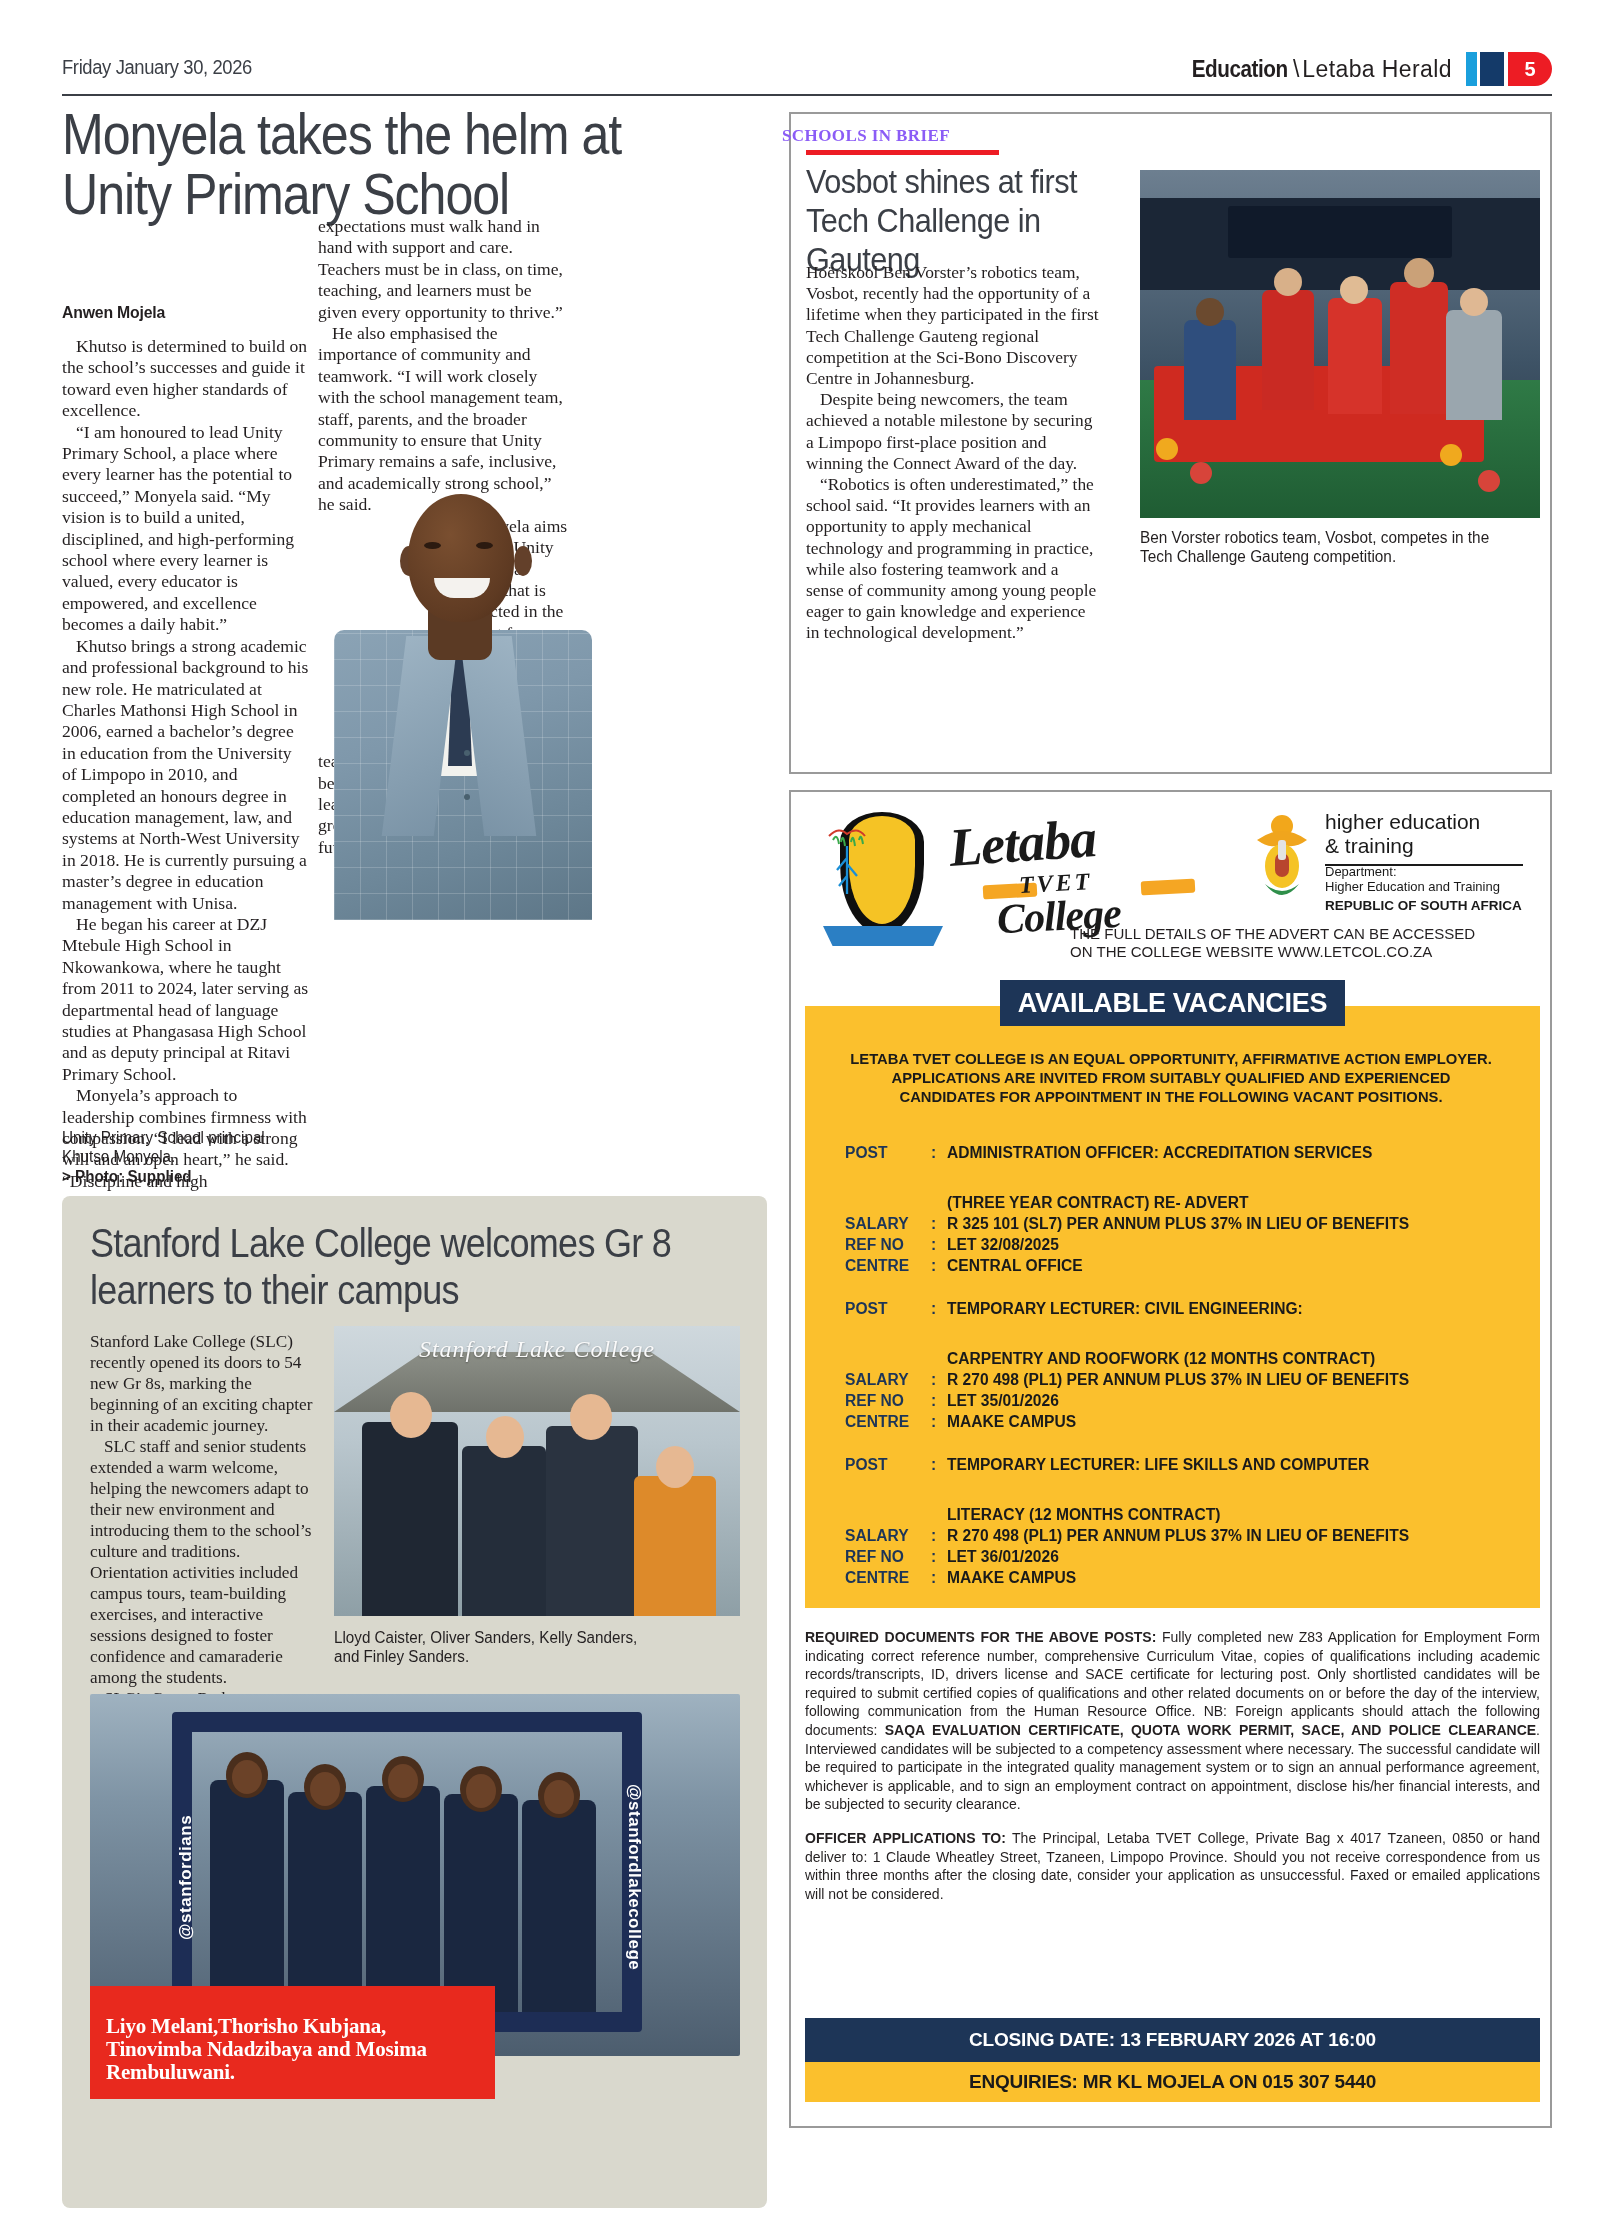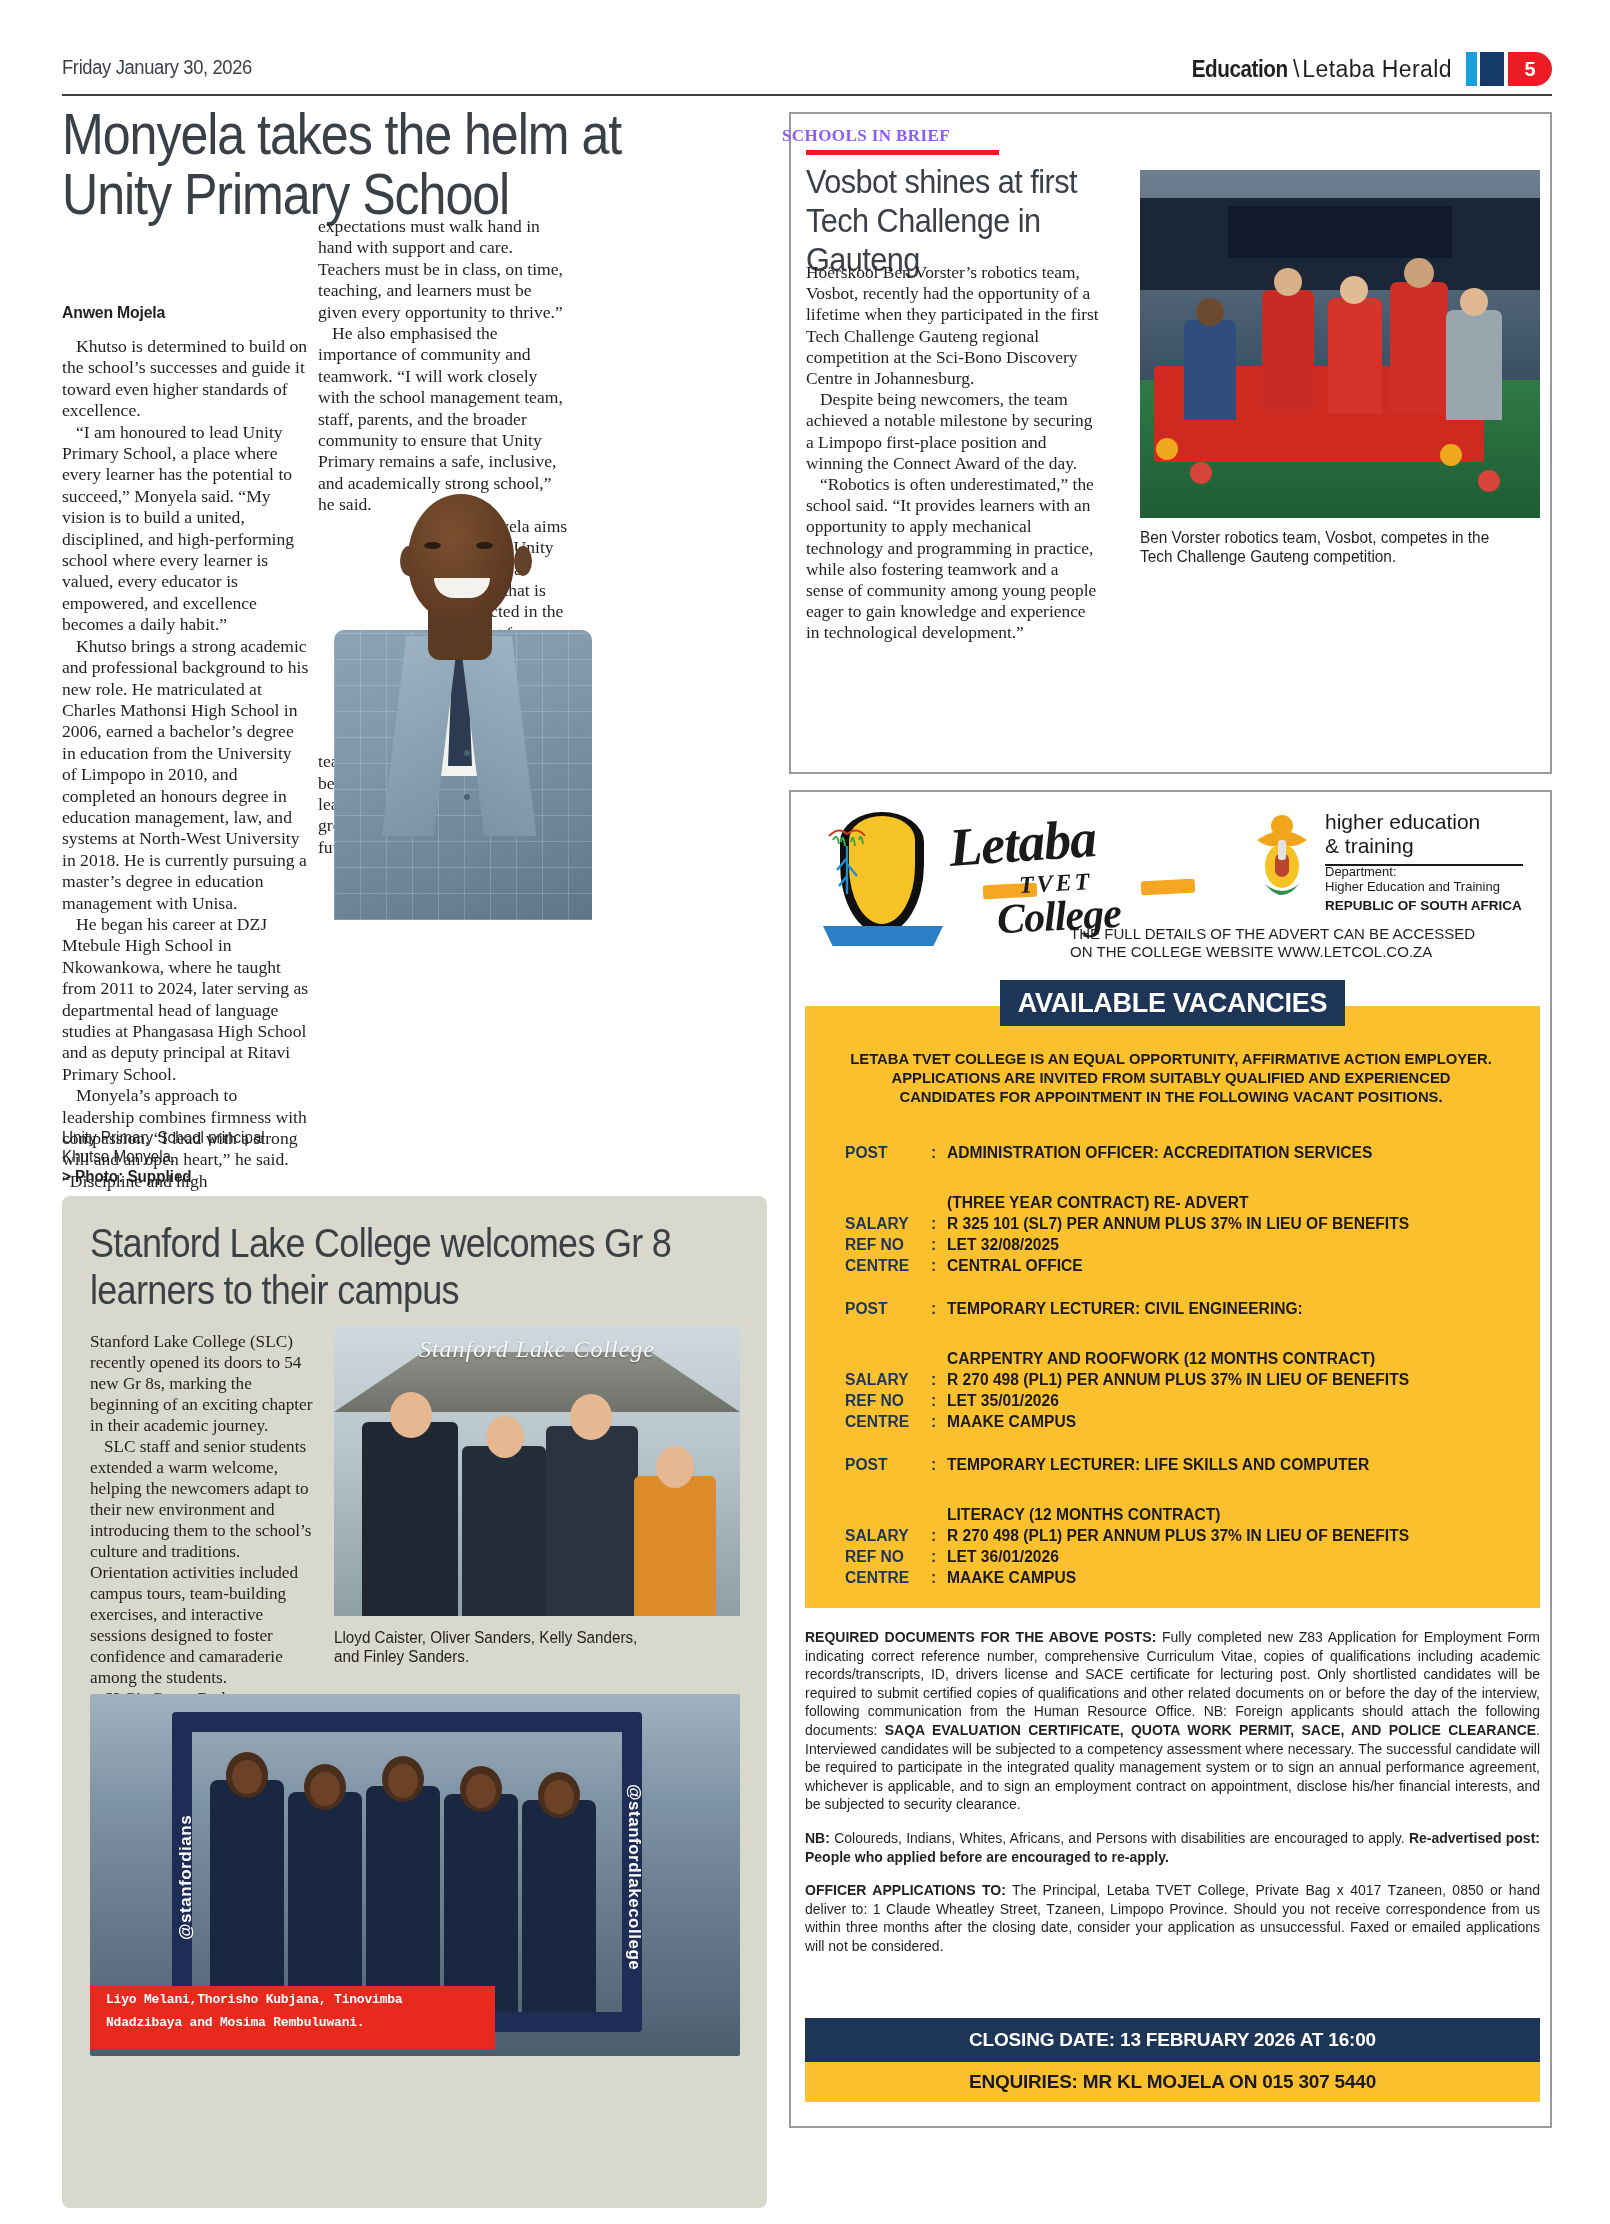--- a/index.html
+++ b/index.html
@@ -192,23 +192,23 @@
     color: #fff; font-family: "Liberation Sans", sans-serif; font-weight: bold; font-size: 17px;
     writing-mode: vertical-rl; text-align: center; letter-spacing: 0.5px;
   }
   .slc2-hL { left: 86px; transform: rotate(180deg); }
   .slc2-hR { left: 520px; }
   .st { position: absolute; border-radius: 8px 8px 0 0; background: #1a2740; }
   .st-h { position: absolute; border-radius: 50%; background: #4a2e1c; }
   .st-f { position: absolute; border-radius: 50%; background: #6b4228; }
   .slc-redcap {
     position: absolute; left: 28px; top: 790px; width: 405px;
-    background: #e8291e; color: #fff; padding: 2px 16px 15px 16px;
-    font-family: Liberation Mono, monospace; font-weight: bold;
-    font-size: 13px; line-height: 23px; letter-spacing: -0.2px;
+    background: #e8291e; color: #fff; padding: 29px 16px 15px 16px;
+    font-family: Liberation Serif, serif; font-weight: bold;
+    font-size: 21px; line-height: 23px; letter-spacing: -0.2px;
   }
   .vrule-b { position: absolute; left: 789px; top: 1222px; width: 2px; height: 905px; background: #9a9a9a; }
   .box-brief { position: absolute; left: 789px; top: 112px; width: 763px; height: 662px; border: 2px solid #9a9a9a; border-left: 2px solid #9a9a9a; }
 
   
   .sib-label {
     position: absolute; left: 782px; top: 126px;
     font-family: Liberation Serif, serif; font-weight: bold; font-size: 17px;
     letter-spacing: 0.4px; color: #8b5cf6;
   }
@@ -586,20 +586,19 @@
       <div class="prow">
           <span class="pk">CENTRE</span>
           <span class="pc">:</span>
           <span class="pv">MAAKE CAMPUS</span>
         </div>
     </div>
   </div>
 
   <div class="ad-fine">
     <p><b>REQUIRED DOCUMENTS FOR THE ABOVE POSTS:</b><span> Fully completed new Z83 Application for Employment Form indicating correct reference number, comprehensive Curriculum Vitae, copies of qualifications including academic records/transcripts, ID, drivers license and SACE certificate for lecturing post. Only shortlisted candidates will be required to submit certified copies of qualifications and other related documents on or before the day of the interview, following communication from the Human Resource Office. NB: Foreign applicants should attach the following documents: </span><b>SAQA EVALUATION CERTIFICATE, QUOTA WORK PERMIT, SACE, AND POLICE CLEARANCE</b><span>. Interviewed candidates will be subjected to a competency assessment where necessary. The successful candidate will be required to participate in the integrated quality management system or to sign an annual performance agreement, whichever is applicable, and to sign an employment contract on appointment, disclose his/her financial interests, and be subjected to security clearance.</span></p>
-    <p><b>NB:</b><span> Coloureds, Indians, Whites, Africans, and Persons with disabilities are encouraged to apply. </span><b>Re-advertised post: People who applied before are encouraged to re-apply.</b></p>
     <p><b>OFFICER APPLICATIONS TO:</b><span> The Principal, Letaba TVET College, Private Bag x 4017 Tzaneen, 0850 or hand deliver to: 1 Claude Wheatley Street, Tzaneen, Limpopo Province. Should you not receive correspondence from us within three months after the closing date, consider your application as unsuccessful. Faxed or emailed applications will not be considered.</span></p>
   </div>
 
   <div class="closing-bar">CLOSING DATE: 13 FEBRUARY 2026 AT 16:00</div>
   <div class="enq-bar">ENQUIRIES: MR KL MOJELA ON 015 307 5440</div>
 
 </div>
 
 </body></html>

